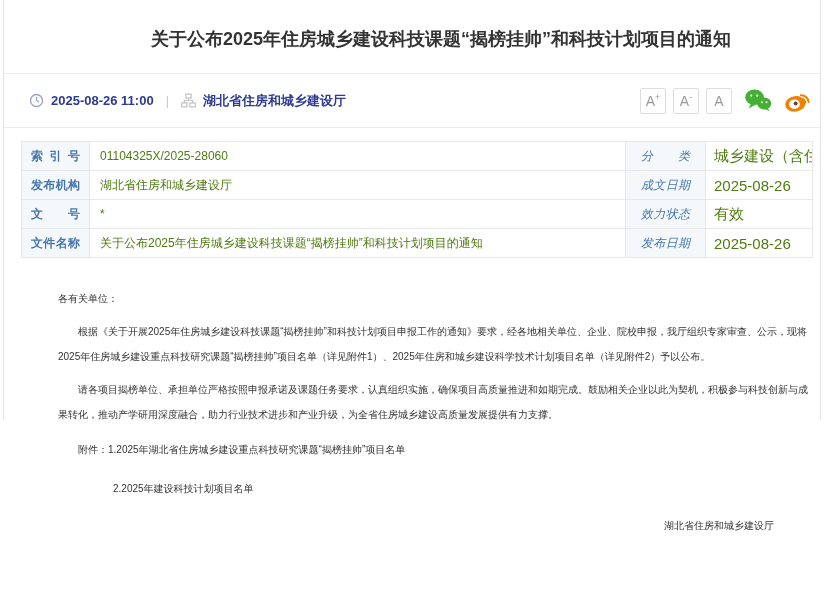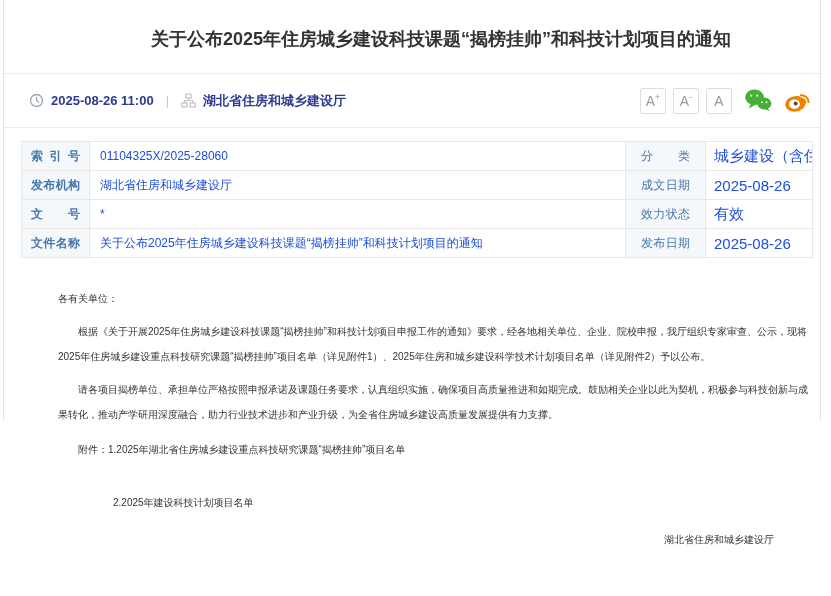--- a/index.html
+++ b/index.html
@@ -39,39 +39,39 @@
   }
   .font-btn .a { font-size:14px; line-height:16px; }
   .font-btn .sup { font-size:9px; line-height:9px; margin-top:0px; }
   .share-icon { margin-left:12px; display:flex; align-items:center; cursor:pointer; }
   
   .info-table {
     width:792px; margin:13px 0 0 17px;
     border-collapse:collapse; table-layout:fixed;
   }
   .info-table td {
-    border:1px solid #e8e8e8; height:29px; font-size:12px; color:#1d4ed8;
+    border:1px solid #e8e8e8; height:29px; font-size:12px; color:#4d7c0f;
     padding:0 10px; white-space:nowrap; overflow:hidden;
   }
   .info-table td.lbl {
     background:#f5f8fa; color:#4576ad;
     text-align:justify; text-align-last:justify;
   }
   .info-table td.lbl1 { padding:0 9px;font-weight:bold; }
-  .info-table td.lbl2 { padding:0 15px; }
+  .info-table td.lbl2 { padding:0 15px;font-style:italic; }
   .info-table td.val2 { padding:0 8px; font-size:15px; }
   
   .doc-body {
     margin:28px 10px 0 54px;
     font-size:10px; color:#333; line-height:25px;
   }
   .doc-body p { margin-top:8px; }
   .doc-body p.first { margin-top:0; }
   .doc-body p.indent { text-indent:2em; }
-  .doc-body p.attach2 { margin-left:5.5em; margin-top:28px; }
+  .doc-body p.attach2 { margin-left:5.5em; margin-top:14px; }
   .doc-body p.attach1 { margin-top:10px; }
   .sign-block { text-align:right; padding-right:36px; }
   .sign-block .sig { margin-top:12px; }
 </style>
 </head>
 <body>
 
 <div class="page">
 
   <h1 class="doc-title">关于公布2025年住房城乡建设科技课题“揭榜挂帅”和科技计划项目的通知</h1>

